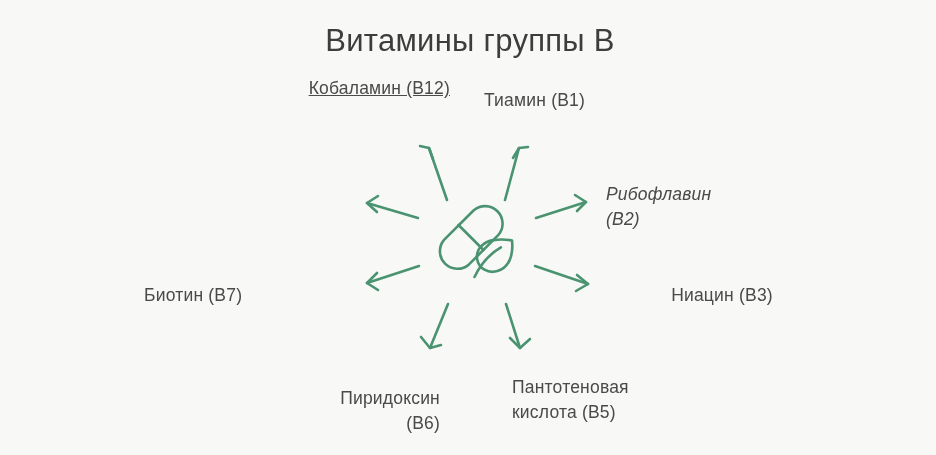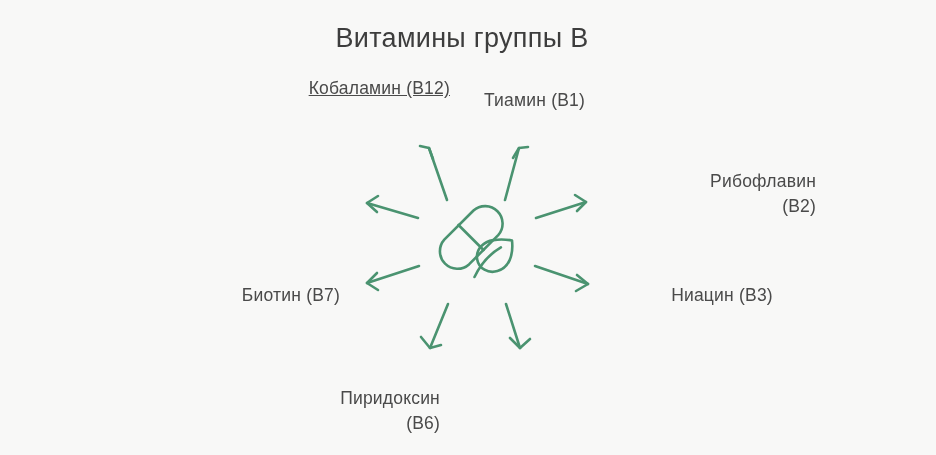--- a/index.html
+++ b/index.html
@@ -18,25 +18,25 @@
   #infographic {
     position: relative;
     width: 936px;
     height: 455px;
     background: #f8f8f7;
   }
 
   
   .title {
     position: absolute;
-    left: 0;
+    left: 8px;
     top: 22px;
     width: 924px;
     text-align: center;
-    font-size: 27px;
+    font-size: 31px;
     letter-spacing: 0.3px;
     color: #3d3d3d;
     font-weight: 400;
     line-height: 1.2;
     white-space: nowrap;
   }
 
   
   .center-icon {
     position: absolute;
@@ -63,22 +63,22 @@
     font-size: 17.5px;
     line-height: 1.45;
     letter-spacing: 0.2px;
     font-weight: 400;
     white-space: pre-line;
   }
 
   .lbl-b12 { left: 170px; top: 76px;  width: 280px; text-align: right; text-decoration: underline; }
   .lbl-b1  { left: 484px; top: 88px;  width: 280px; text-align: left;  }
   .lbl-b9  { left: 140px; top: 173px; width: 200px; text-align: right; }
-  .lbl-b2  { left: 606px; top: 169px; width: 210px; text-align: right;  }
-  .lbl-b7  { left: 130px; top: 283px; width: 210px; text-align: right; }
+  .lbl-b2  { left: 606px; top: 182px; width: 210px; text-align: left; font-style: italic;  }
+  .lbl-b7  { left: 144px; top: 283px; width: 210px; text-align: left; }
   .lbl-b3  { left: 612px; top: 283px; width: 220px; text-align: center;  }
   .lbl-b6  { left: 225px; top: 366px; width: 215px; text-align: right; margin-top: 20px; }
   .lbl-b5  { left: 512px; top: 375px; width: 230px; text-align: left;  }
 </style>
 </head>
 <body>
 
 <div id="infographic">
 
   <div class="title">Витамины группы B</div>
@@ -156,14 +156,16 @@
   <div class="label lbl-b2">Рибофлавин
 (B2)</div>
 
   <div class="label lbl-b7">Биотин (B7)</div>
 
   <div class="label lbl-b3">Ниацин (B3)</div>
 
   <div class="label lbl-b6">Пиридоксин
 (B6)</div>
 
+  <div class="label lbl-b5">Пантотеновая
+кислота (B5)</div>
 
 </div>
 
 </body></html>

